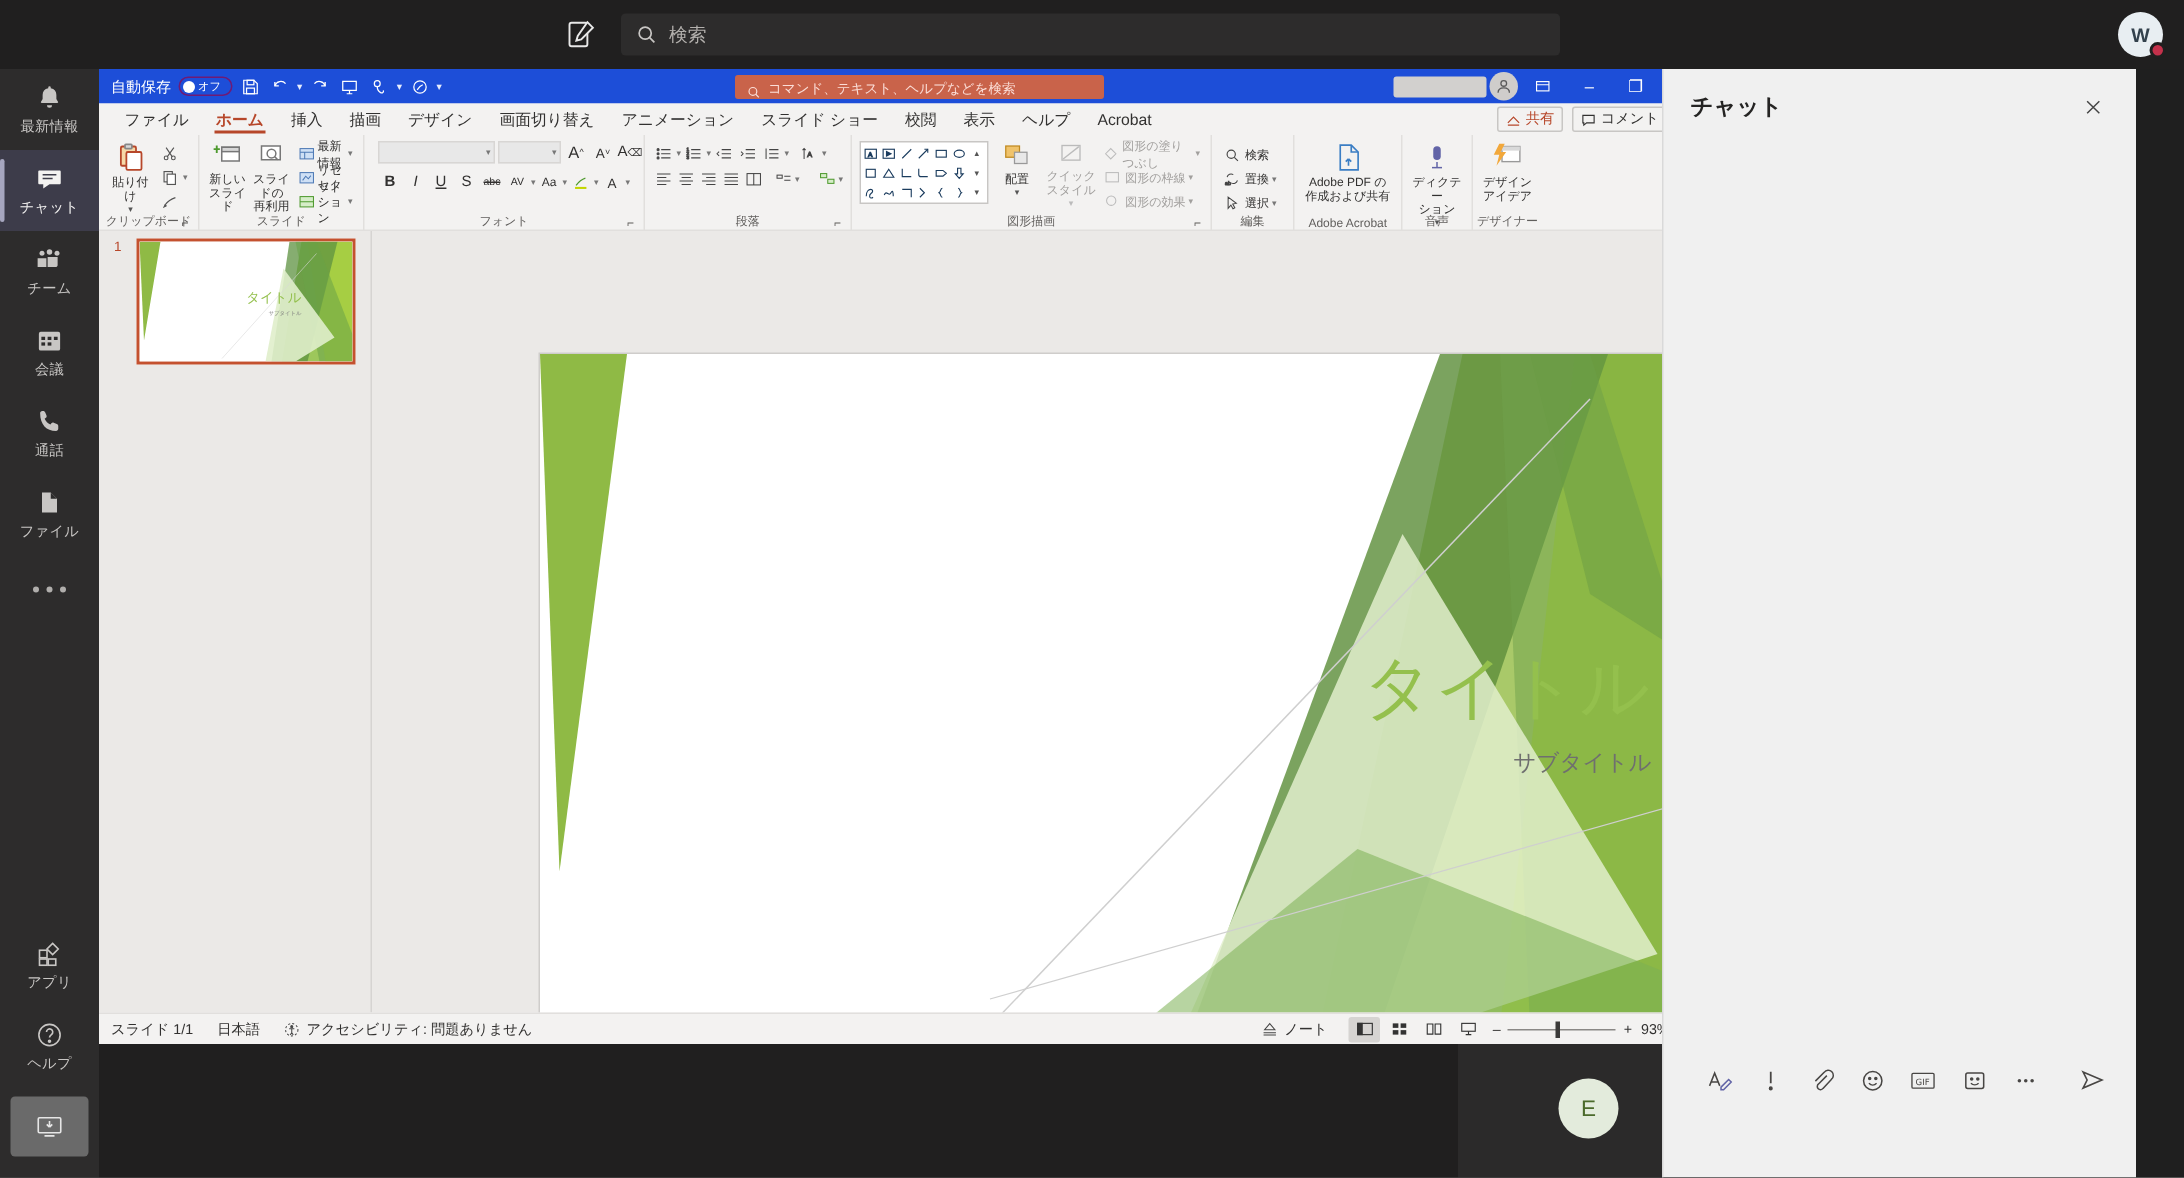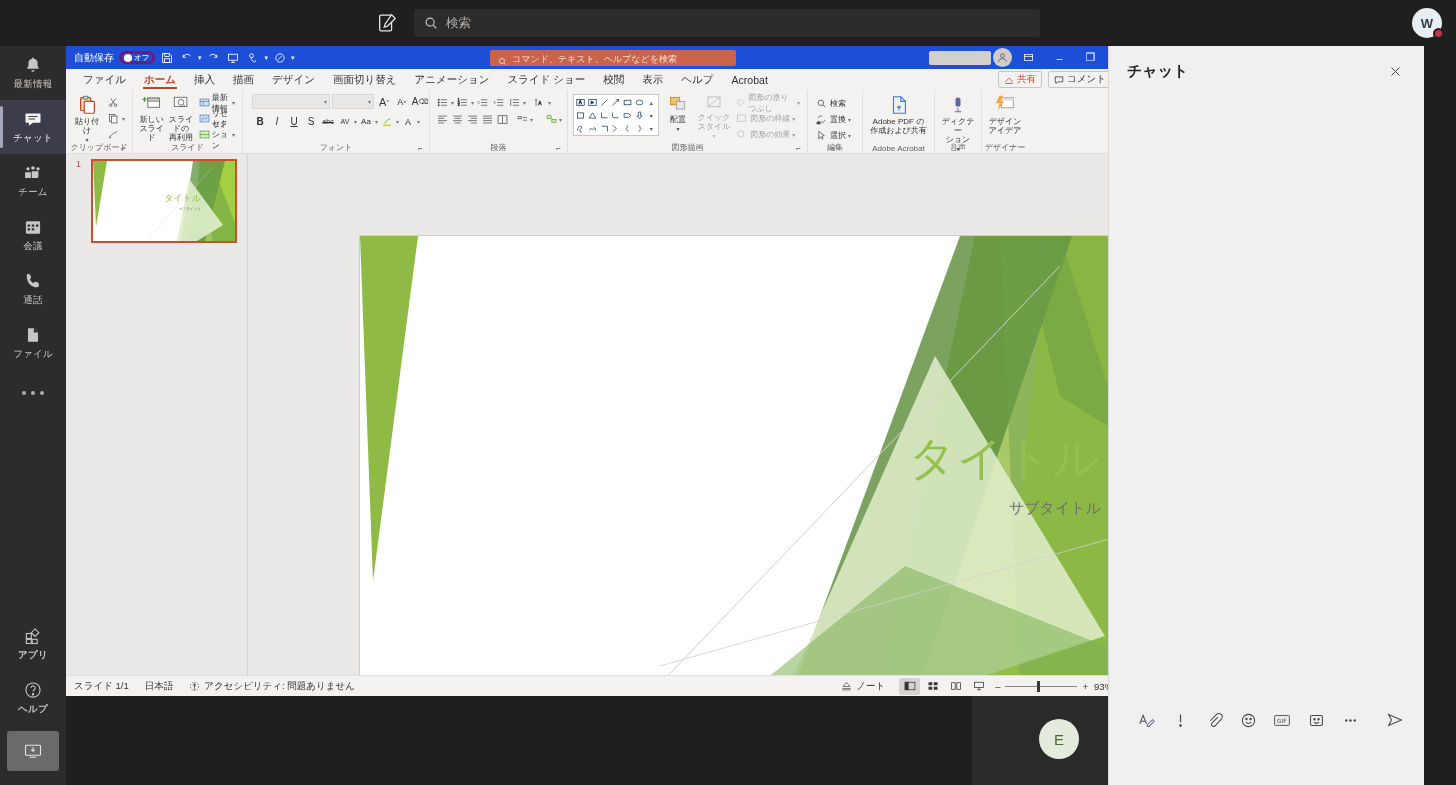--- a/index.html
+++ b/index.html
@@ -50,40 +50,40 @@
   }
   .rail-item .lbl { font-size: 9.5px; letter-spacing: .2px; }
   .rail-item.sel { background: #3d3c4a; color: #f3f2f1; }
   .rail-item.sel::before {
     content: ""; position: absolute; left: 0; top: 6px; width: 3px; height: 42px;
     background: #a6a6bf; border-radius: 2px;
   }
   .rail-item .ic { width: 20px; height: 20px; display:block; }
   .rail-dots { width: 66px; height: 46px; display:flex; align-items:center; justify-content:center; gap:5px; }
   .rail-dots i { width: 4px; height: 4px; border-radius: 50%; background: #b0aeac; display:block; }
-  .rail-bottom { position: absolute; left: 0; bottom: 0; width: 66px; font-weight: bold; }
+  .rail-bottom { position: absolute; left: 0; bottom: 0; width: 66px; }
   .rail-dl {
     width: 52px; height: 40px; margin: 6px auto 14px; background: #6a6a6a;
     border-radius: 3px; display: flex; align-items: center; justify-content: center;
     color: #e6e6e6;
   }
 
   
   .ppt {
     position: absolute; left: 66px; top: 46px; width: 1074px; height: 650px;
     background: #f3f2f1; overflow: hidden;
   }
   .ppt-title {
     height: 23px; background: #1d4ed8; display: flex; align-items: center;
     color: #fff; font-size: 10px; position: relative;
   }
   .qat { display: flex; align-items: center; gap: 3px; padding-left: 8px; }
   .qat .t { font-size: 10px; color: #fff; margin-right: 2px; }
   .autosave-toggle {
-    width: 36px; height: 13px; border-radius: 7px; border: 3px solid #701a75;
+    width: 36px; height: 13px; border-radius: 7px; border: 1px solid #701a75;
     display: flex; align-items: center; gap: 2px; padding: 0 2px; color: #fff;
     font-size: 7.5px;
   }
   .autosave-toggle .knob { width: 8px; height: 8px; border-radius: 50%; background: #fff; flex:none;}
   .qat .qi { width: 17px; height: 15px; display:flex; align-items:center; justify-content:center; color:#fff; }
   .qat .caret { font-size: 7px; opacity: .9; }
   .doc-name {
     position: absolute; left: 0; right: 0; text-align: center;
     font-size: 10px; color: #fff; pointer-events: none;
   }

